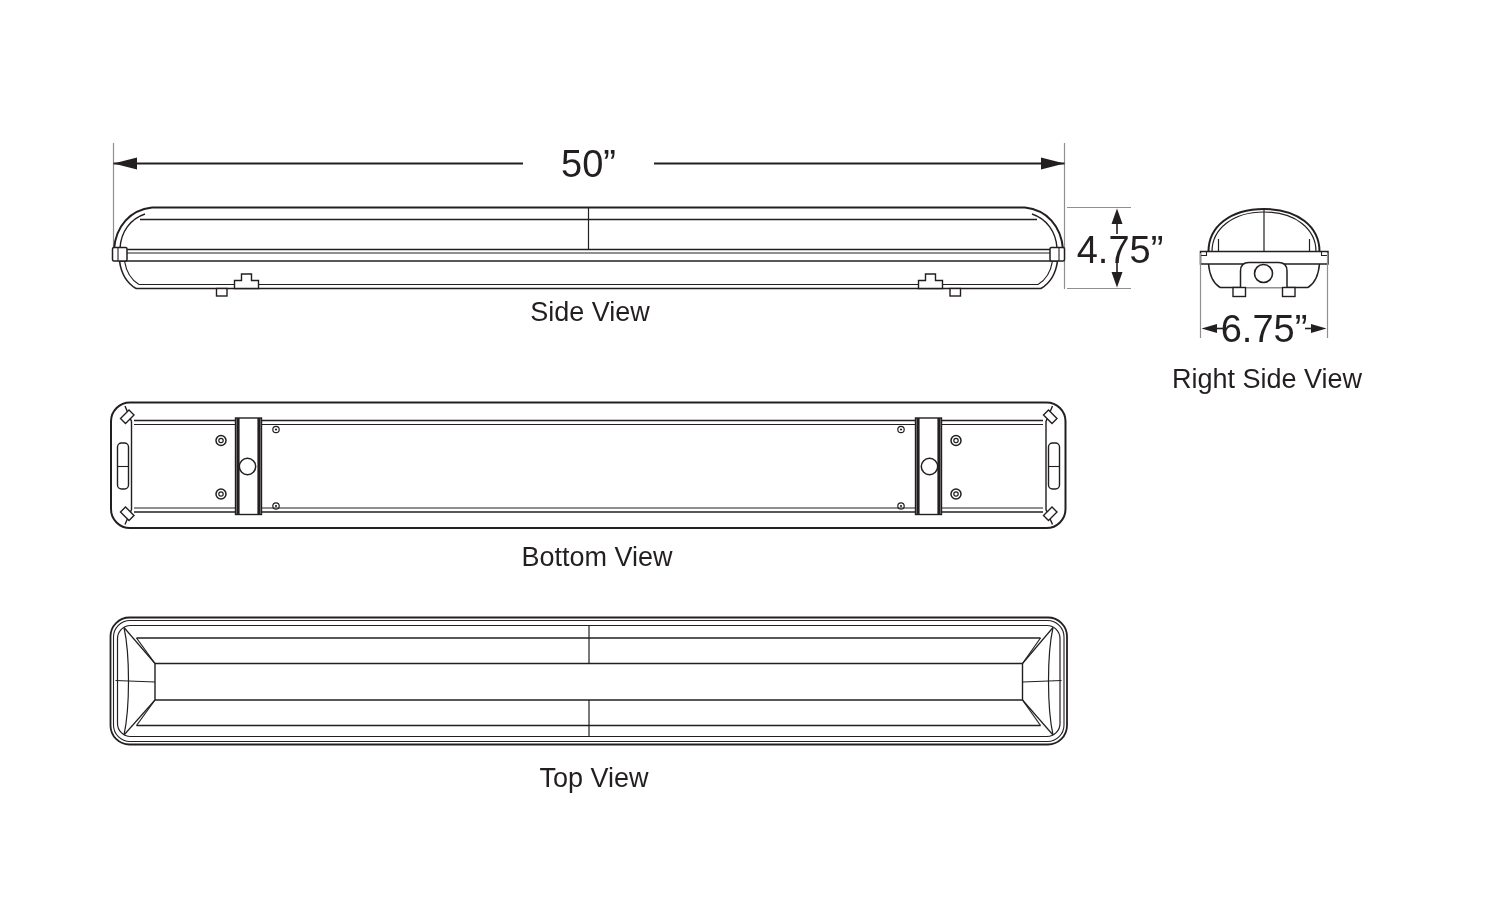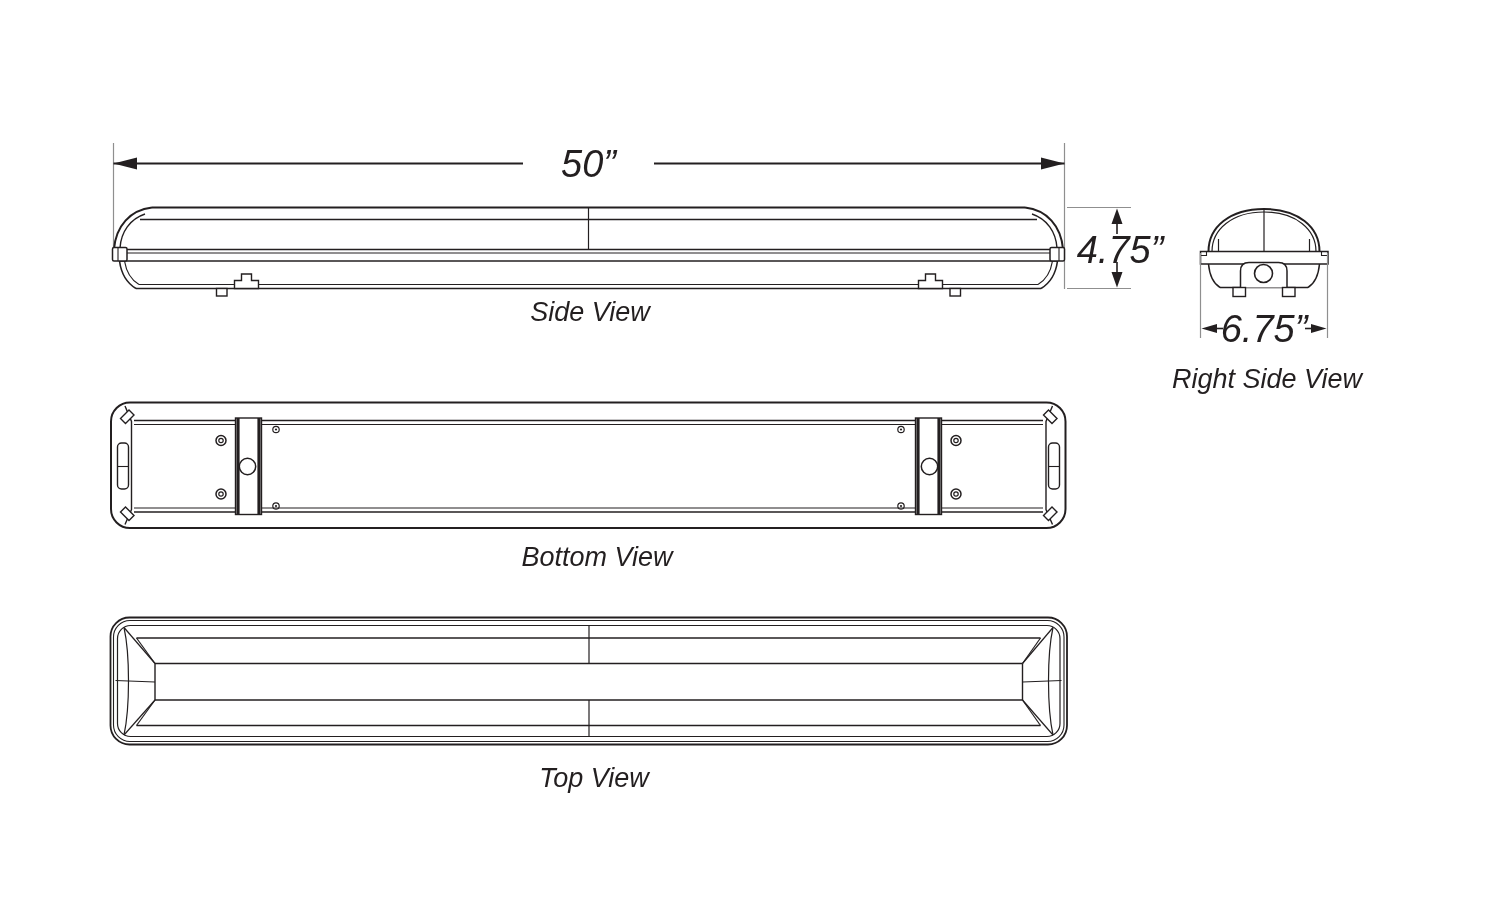--- a/index.html
+++ b/index.html
@@ -6,21 +6,20 @@
     --ink:#231f20;
     --gray:#8f8f8f;
     --bg:#ffffff;
   }
   html,body{margin:0;padding:0;background:var(--bg);}
   .canvas{
     position:relative;
     width:1486px;height:914px;
     background:var(--bg);
     font-family:"Liberation Sans",sans-serif;
-    font-style:italic;
   }
   svg{display:block}
   .ink{stroke:var(--ink);fill:none;}
   .gray{stroke:var(--gray);fill:none;stroke-width:1.2;}
   .solid{fill:var(--ink);stroke:none;}
   .fw{fill:#fff;}
   .w20{stroke-width:2;}
   .w18{stroke-width:1.8;}
   .w16{stroke-width:1.6;}
   .w15{stroke-width:1.5;}

